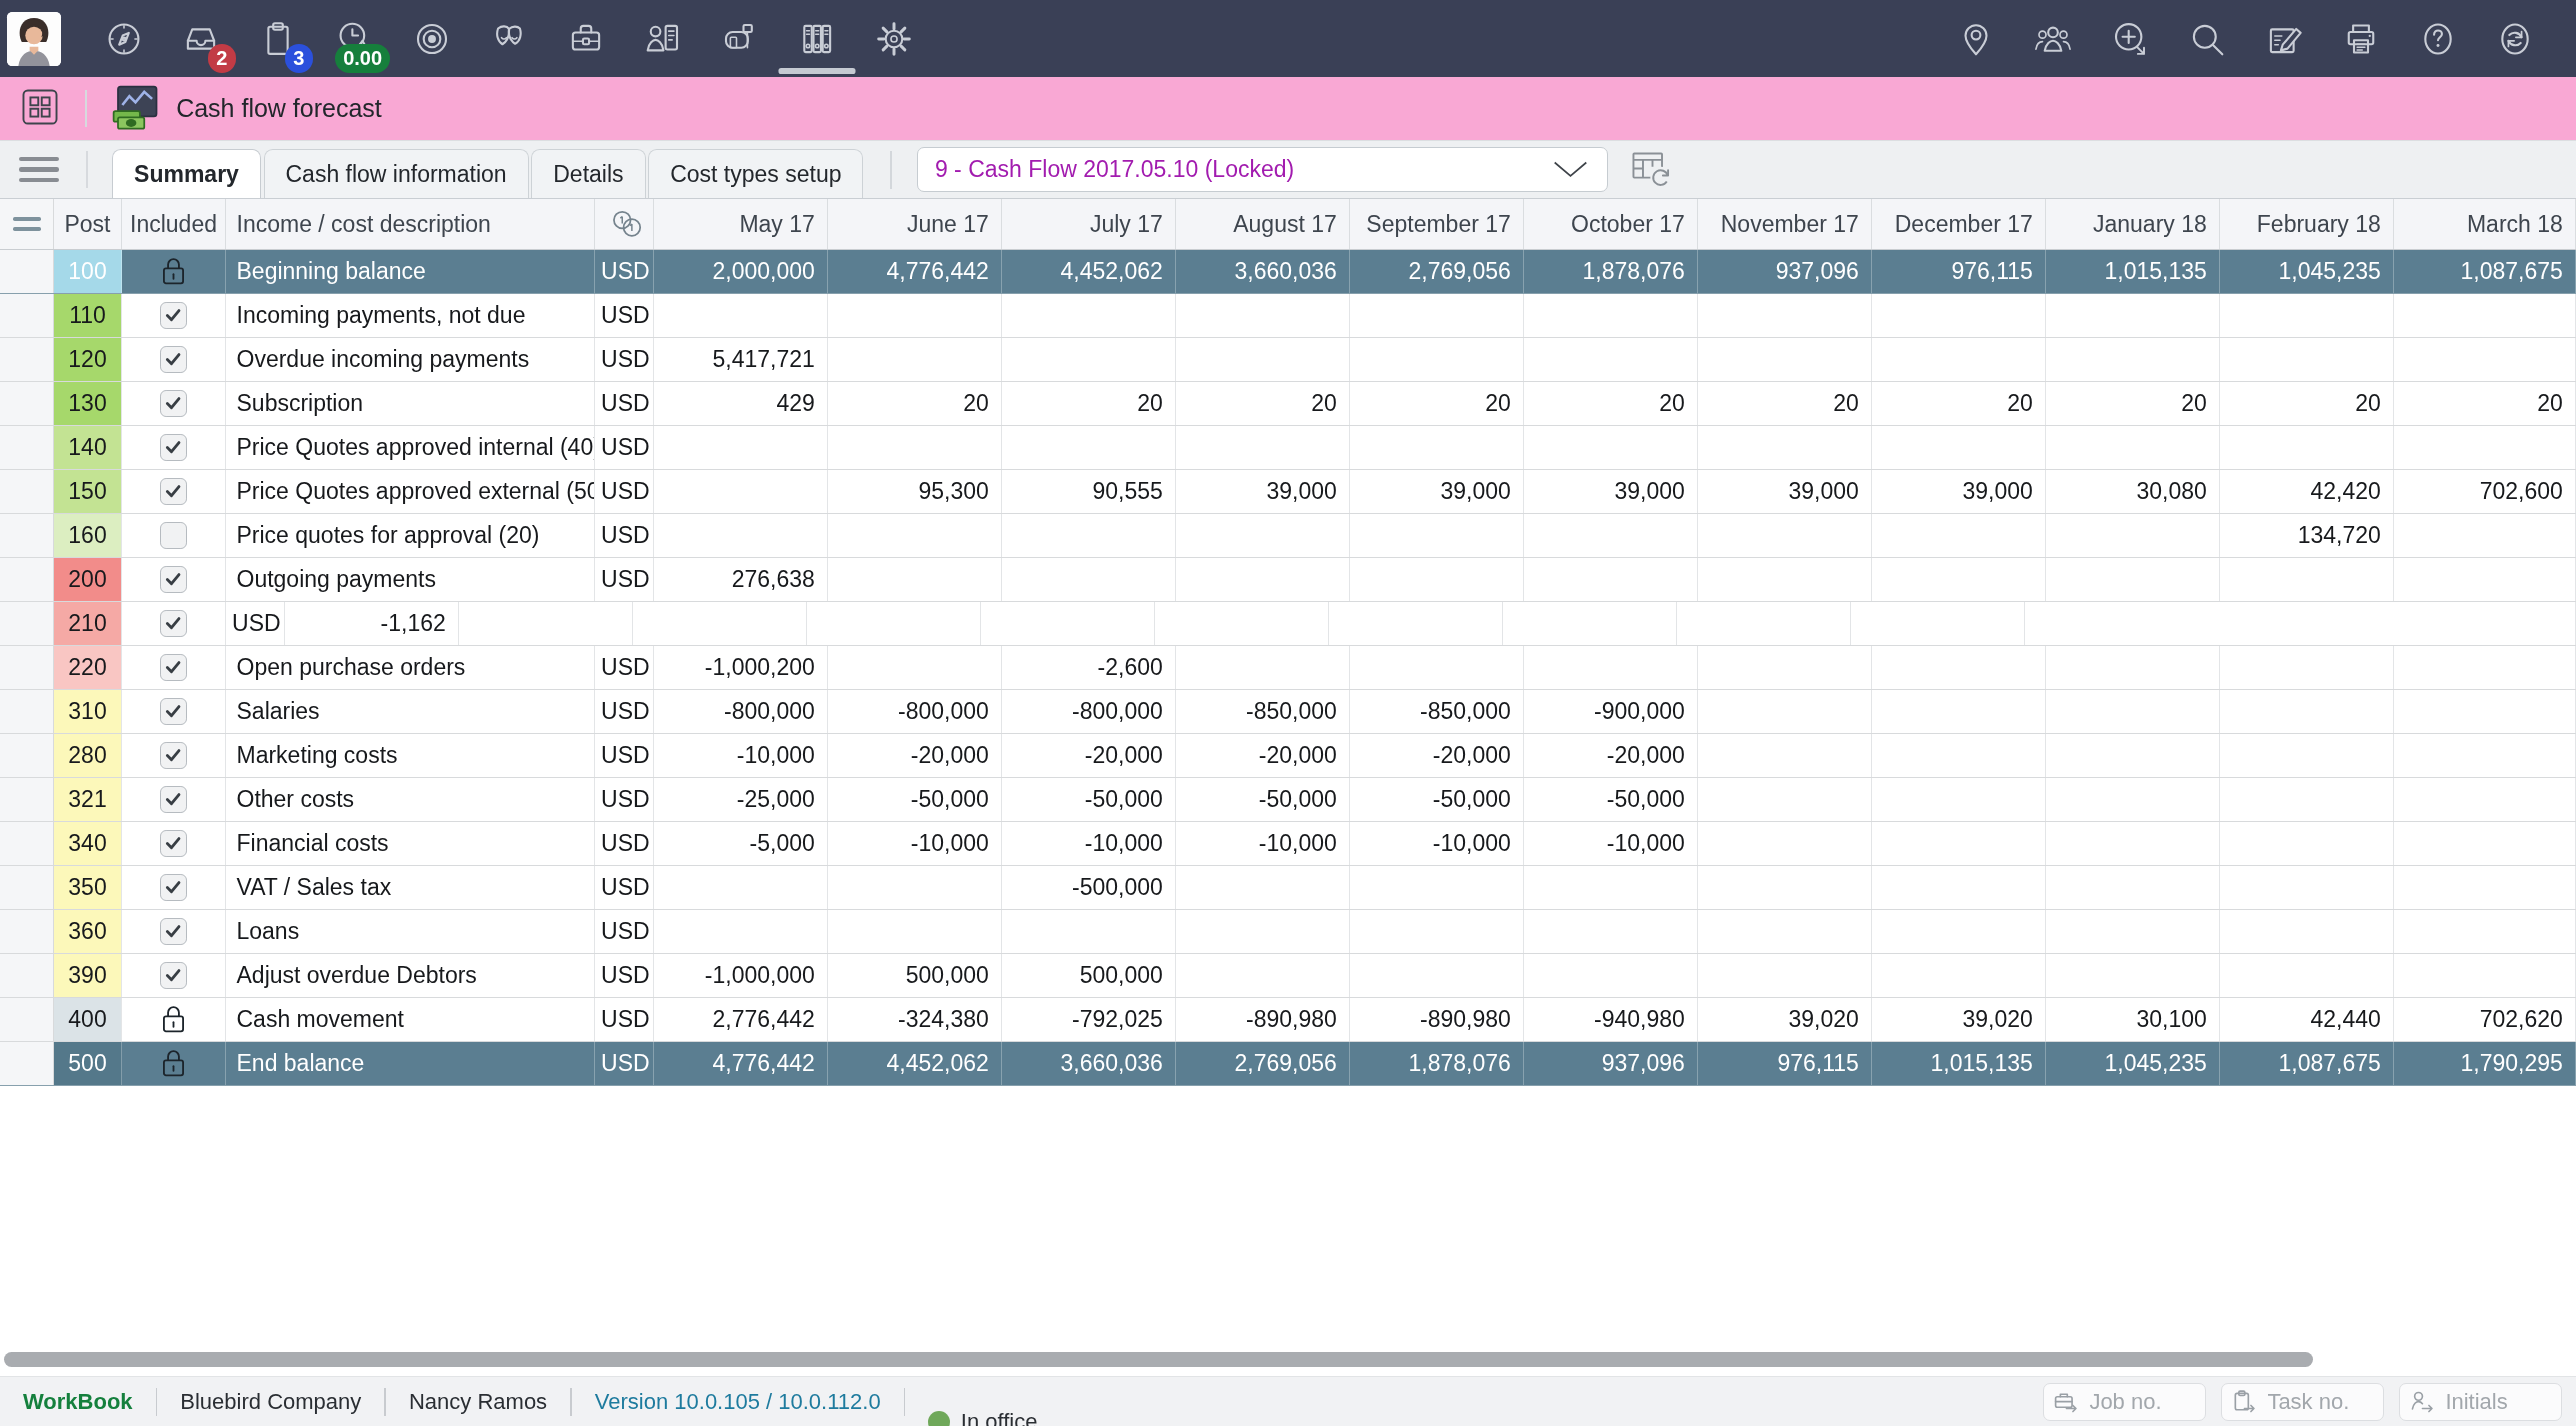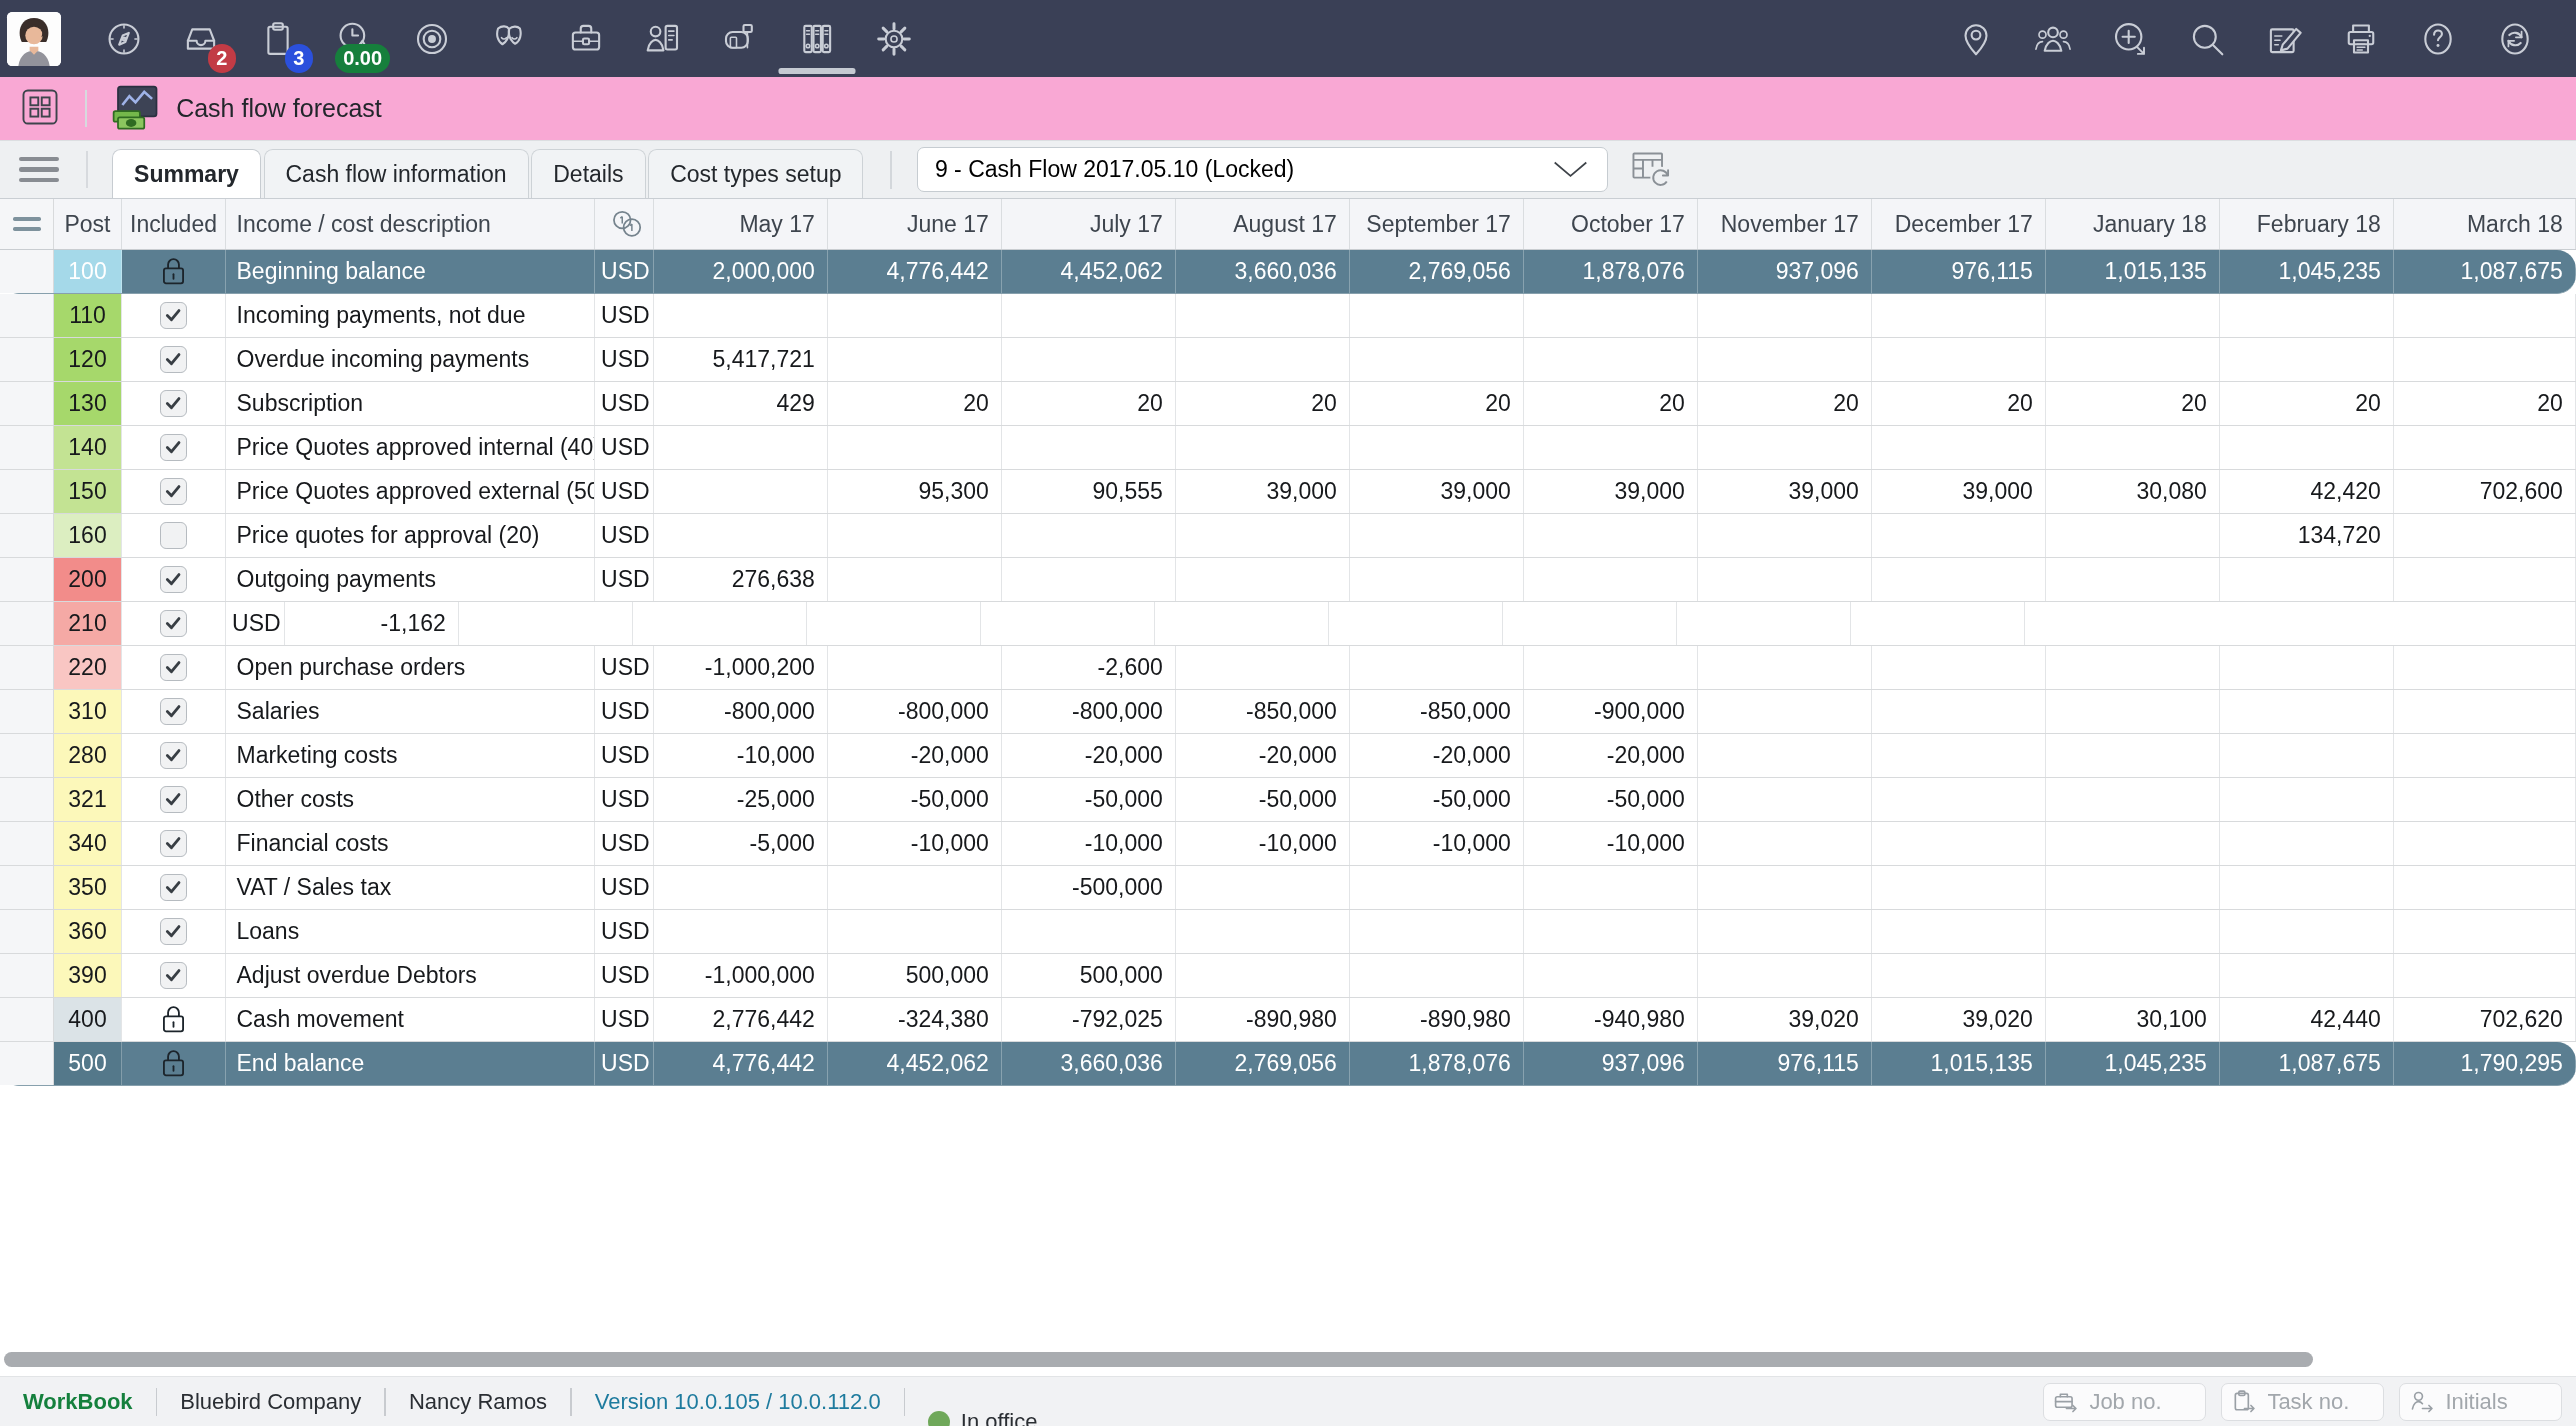--- a/index.html
+++ b/index.html
@@ -30,40 +30,40 @@
   .tabbar{flex:none;height:58px;background:#EEF0F2;border-bottom:0.9px solid #C9CED3;display:flex;align-items:flex-end;box-sizing:border-box;}
   .menu-btn{background:none;border:none;padding:0;margin-left:19px;align-self:center;width:44px;height:38px;display:flex;flex-direction:column;justify-content:center;gap:6.1px;cursor:pointer;}
   .menu-btn i{display:block;width:40px;height:4.4px;border-radius:2.2px;background:#888C92;}
   .tabbar .vdiv{align-self:center;}
   .tabs{display:flex;align-items:flex-end;margin-left:24.4px;height:100%;}
   .tab{height:49px;box-sizing:border-box;border:0.9px solid #CDD2D6;border-bottom:none;border-radius:8.7px 8.7px 0 0;
        background:#F1F3F5;color:#23272C;font-size:23px;font-family:inherit;padding:0 21px;display:flex;align-items:center;margin-right:2.6px;cursor:pointer;}
   .tab.active{background:#fff;border-color:#C7CCD1;font-weight:bold;}
   .tab-sep{width:1.7px;height:38px;background:#D3D7DB;margin:0 24.4px;align-self:center;flex:none;}
   .dropdown{width:691px;height:45px;box-sizing:border-box;background:#fff;border:0.9px solid #C6CCD1;border-radius:7px;
-            display:flex;align-items:center;justify-content:space-between;padding:0 17.4px;font-size:23px;color:#000000;align-self:center;cursor:pointer;}
+            display:flex;align-items:center;justify-content:space-between;padding:0 17.4px;font-size:23px;color:#a21caf;align-self:center;cursor:pointer;}
   .dropdown svg{width:37px;height:18.3px;flex:none;margin-left:12.2px;}
   .grid-refresh{background:none;border:none;padding:0;margin-left:21px;align-self:center;width:47px;height:44px;color:#8A9096;cursor:pointer;}
   .grid-refresh svg{width:45px;height:42px;}
 
   
   .grid{flex:none;}
   .thead{display:flex;height:51px;background:#F4F5F8;border-bottom:0.9px solid #C9CDD1;box-sizing:border-box;}
   .trow{display:flex;height:44px;background:#fff;border-bottom:0.9px solid #D8DADC;box-sizing:border-box;}
   .cell{box-sizing:border-box;height:100%;display:flex;align-items:center;border-right:0.9px solid #E3E5E7;
         font-size:23px;color:#17191C;overflow:hidden;white-space:nowrap;}
   .thead .cell{color:#3E454E;border-right-color:#DADDE0;}
   .c-gutter{width:54px;justify-content:center;background:#F5F6F8;border-right-color:#D8DADC !important;}
   .c-post{width:68px;justify-content:center;}
   .c-inc{width:104px;justify-content:center;}
   .c-desc{width:369px;padding-left:10.5px;}
   .c-cur{width:59px;padding-left:6.1px;}
   .c-m{width:174px;justify-content:flex-end;padding-right:12.2px;}
   .c-m.last{width:178px;flex:1;}
-  .trow.total{background:#5B7E91;border-bottom-color:#87A0AD;border-radius:19px;}
+  .trow.total{background:#5B7E91;border-bottom-color:#87A0AD;}
   .trow.total .cell{color:#fff;border-right-color:rgba(255,255,255,.28);}
   .trow.total .c-gutter{background:#F5F6F8;}
   .hbars{display:flex;flex-direction:column;gap:5.2px;}
   .hbars i{display:block;width:28px;height:4.4px;border-radius:1.7px;background:#7E929D;}
   .cb{width:27px;height:27px;box-sizing:border-box;border:1.7px solid #B6BBC0;border-radius:6.1px;background:#F1F2F3;
       display:flex;align-items:center;justify-content:center;cursor:pointer;}
   .cb svg{width:18.3px;height:18.3px;}
   .lockwrap{display:flex;align-items:center;justify-content:center;}
   .lockwrap svg{width:25px;height:30.5px;}
   .coinwrap svg{width:35px;height:30px;}

